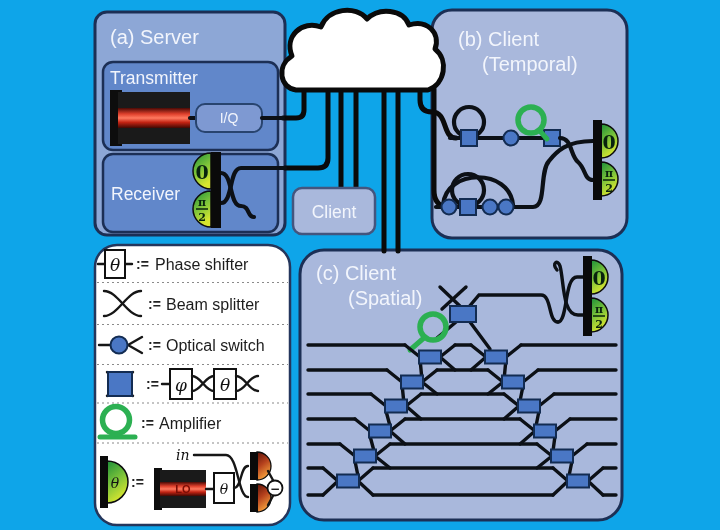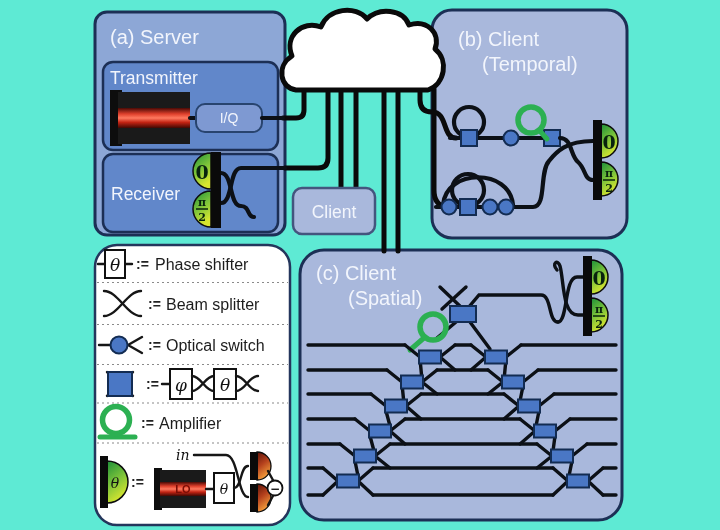--- a/index.html
+++ b/index.html
@@ -1,16 +1,16 @@
 <!DOCTYPE html>
 <html><head>
 <meta charset="utf-8">
 <style>
   html,body{margin:0;padding:0;background:#ffffff;}
-  #stage{position:relative;width:720px;height:530px;background:#5eead4;overflow:hidden;}
+  #stage{position:relative;width:720px;height:530px;background:#0ea5e9;overflow:hidden;}
   svg{display:block;}
   .panel{fill:#a9b8dc;stroke:#1c2f55;stroke-width:3;}
   .panelA{fill:#8da7d6;stroke:#1c2f55;stroke-width:3;}
   .inner{fill:#6187ca;stroke:#1c2f55;stroke-width:2.5;}
   .wire5{stroke:#0a0a0a;stroke-width:5;fill:none;stroke-linecap:round;}
   .wire4{stroke:#0c1016;stroke-width:4.2;fill:none;stroke-linecap:round;}
   .wire36{stroke:#0c1016;stroke-width:3.4;fill:none;stroke-linecap:round;}
   .wire2{stroke:#161616;stroke-width:2.4;fill:none;stroke-linecap:round;}
   .greenw{stroke:#2cb052;fill:none;stroke-linecap:round;}
   .dev{fill:#4a77c5;stroke:#132c52;stroke-width:2;}

